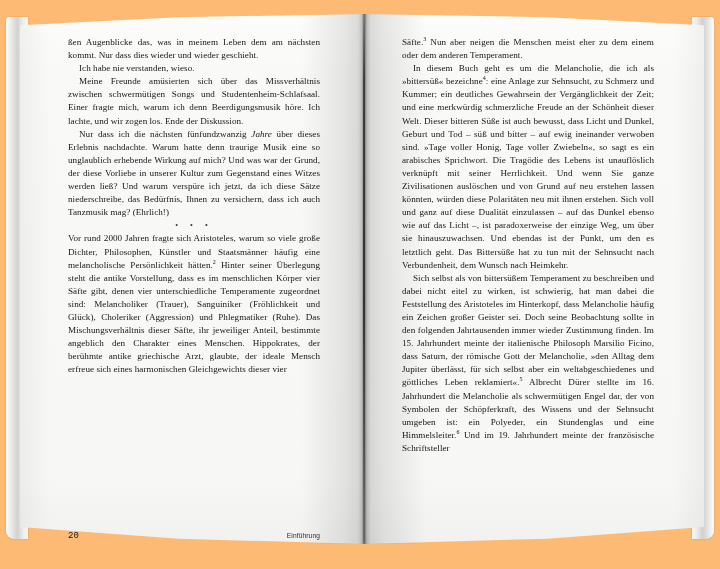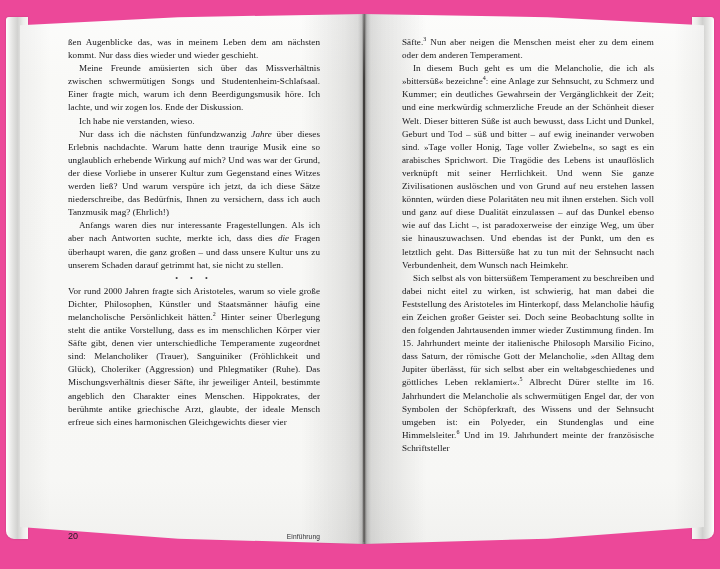--- a/index.html
+++ b/index.html
@@ -11,21 +11,21 @@
     background: #ffffff;
   }
   body {
     font-family: "Liberation Serif", serif;
   }
 
   #book-scene {
     position: relative;
     width: 720px;
     height: 569px;
-    background: #ec4899;
+    background: #fdba74;
     overflow: hidden;
   }
 
   
   .edge-stack {
     position: absolute;
     background: linear-gradient(90deg,#ffffff 0%, #e6e6e4 28%, #d2d2d0 52%, #ededeb 78%, #f7f7f6 100%);
     z-index: 1;
   }
   .edge-stack.left {
@@ -147,21 +147,21 @@
     z-index: 5;
     bottom: 28px;
     display: flex;
     align-items: baseline;
     width: 252px;
   }
   .footer.left  { left: 68px;  justify-content: space-between; }
   .footer.right { left: 402px; justify-content: space-between; }
 
   .folio {
-    font-family: Liberation Sans, sans-serif;
+    font-family: Liberation Mono, monospace;
     font-size: 9px;
     color: #1b1b1f;
   }
   .runhead {
     font-family: "Liberation Sans", sans-serif;
     font-size: 6.6px;
     color: #2b2b2f;
     letter-spacing: .02em;
   }
 
@@ -188,24 +188,23 @@
   <div class="page right"></div>
 
   <div class="curve-shade l"></div>
   <div class="curve-shade r"></div>
 
   <div class="gutter"></div>
   <div class="gutter-line"></div>
 
   <div class="textblock left">
     <p class="flush">ßen Augenblicke das, was in meinem Leben dem am nächsten kommt. Nur dass dies wieder und wieder geschieht.</p>
+    <p class="indent">Ich habe nie verstanden, wieso.</p>
     <p class="indent">Meine Freunde amüsierten sich über das Missverhältnis zwischen schwermütigen Songs und Studentenheim-Schlafsaal. Einer fragte mich, warum ich denn Beerdigungsmusik höre. Ich lachte, und wir zogen los. Ende der Diskussion.</p>
-    <p class="indent">Ich habe nie verstanden, wieso.</p>
     <p class="indent">Nur dass ich die nächsten fünfundzwanzig <i>Jahre</i> über dieses Erlebnis nachdachte. Warum hatte denn traurige Musik eine so unglaublich erhebende Wirkung auf mich? Und was war der Grund, der diese Vorliebe in unserer Kultur zum Gegenstand eines Witzes werden ließ? Und warum verspüre ich jetzt, da ich diese Sätze niederschreibe, das Bedürfnis, Ihnen zu versichern, dass ich auch Tanzmusik mag? (Ehrlich!)</p>
-    <p class="indent">Anfangs waren dies nur interessante Fragestellungen. Als ich aber nach Antworten suchte, merkte ich, dass dies <i>die</i> Fragen überhaupt waren, die ganz großen – und dass unsere Kultur uns zu unserem Schaden darauf getrimmt hat, sie nicht zu stellen.</p>
     <p class="dinkus">• • •</p>
     <p class="flush">Vor rund 2000 Jahren fragte sich Aristoteles, warum so viele große Dichter, Philosophen, Künstler und Staatsmänner häufig eine melancholische Persönlichkeit hätten.<sup>2</sup> Hinter seiner Überlegung steht die antike Vorstellung, dass es im menschlichen Körper vier Säfte gibt, denen vier unterschiedliche Temperamente zugeordnet sind: Melancholiker (Trauer), Sanguiniker (Fröhlichkeit und Glück), Choleriker (Aggression) und Phlegmatiker (Ruhe). Das Mischungsverhältnis dieser Säfte, ihr jeweiliger Anteil, bestimmte angeblich den Charakter eines Menschen. Hippokrates, der berühmte antike griechische Arzt, glaubte, der ideale Mensch erfreue sich eines harmonischen Gleichgewichts dieser vier</p>
   </div>
 
   <div class="footer left">
     <span class="folio">20</span>
     <span class="runhead">Einführung</span>
   </div>
 
   <div class="textblock right">

